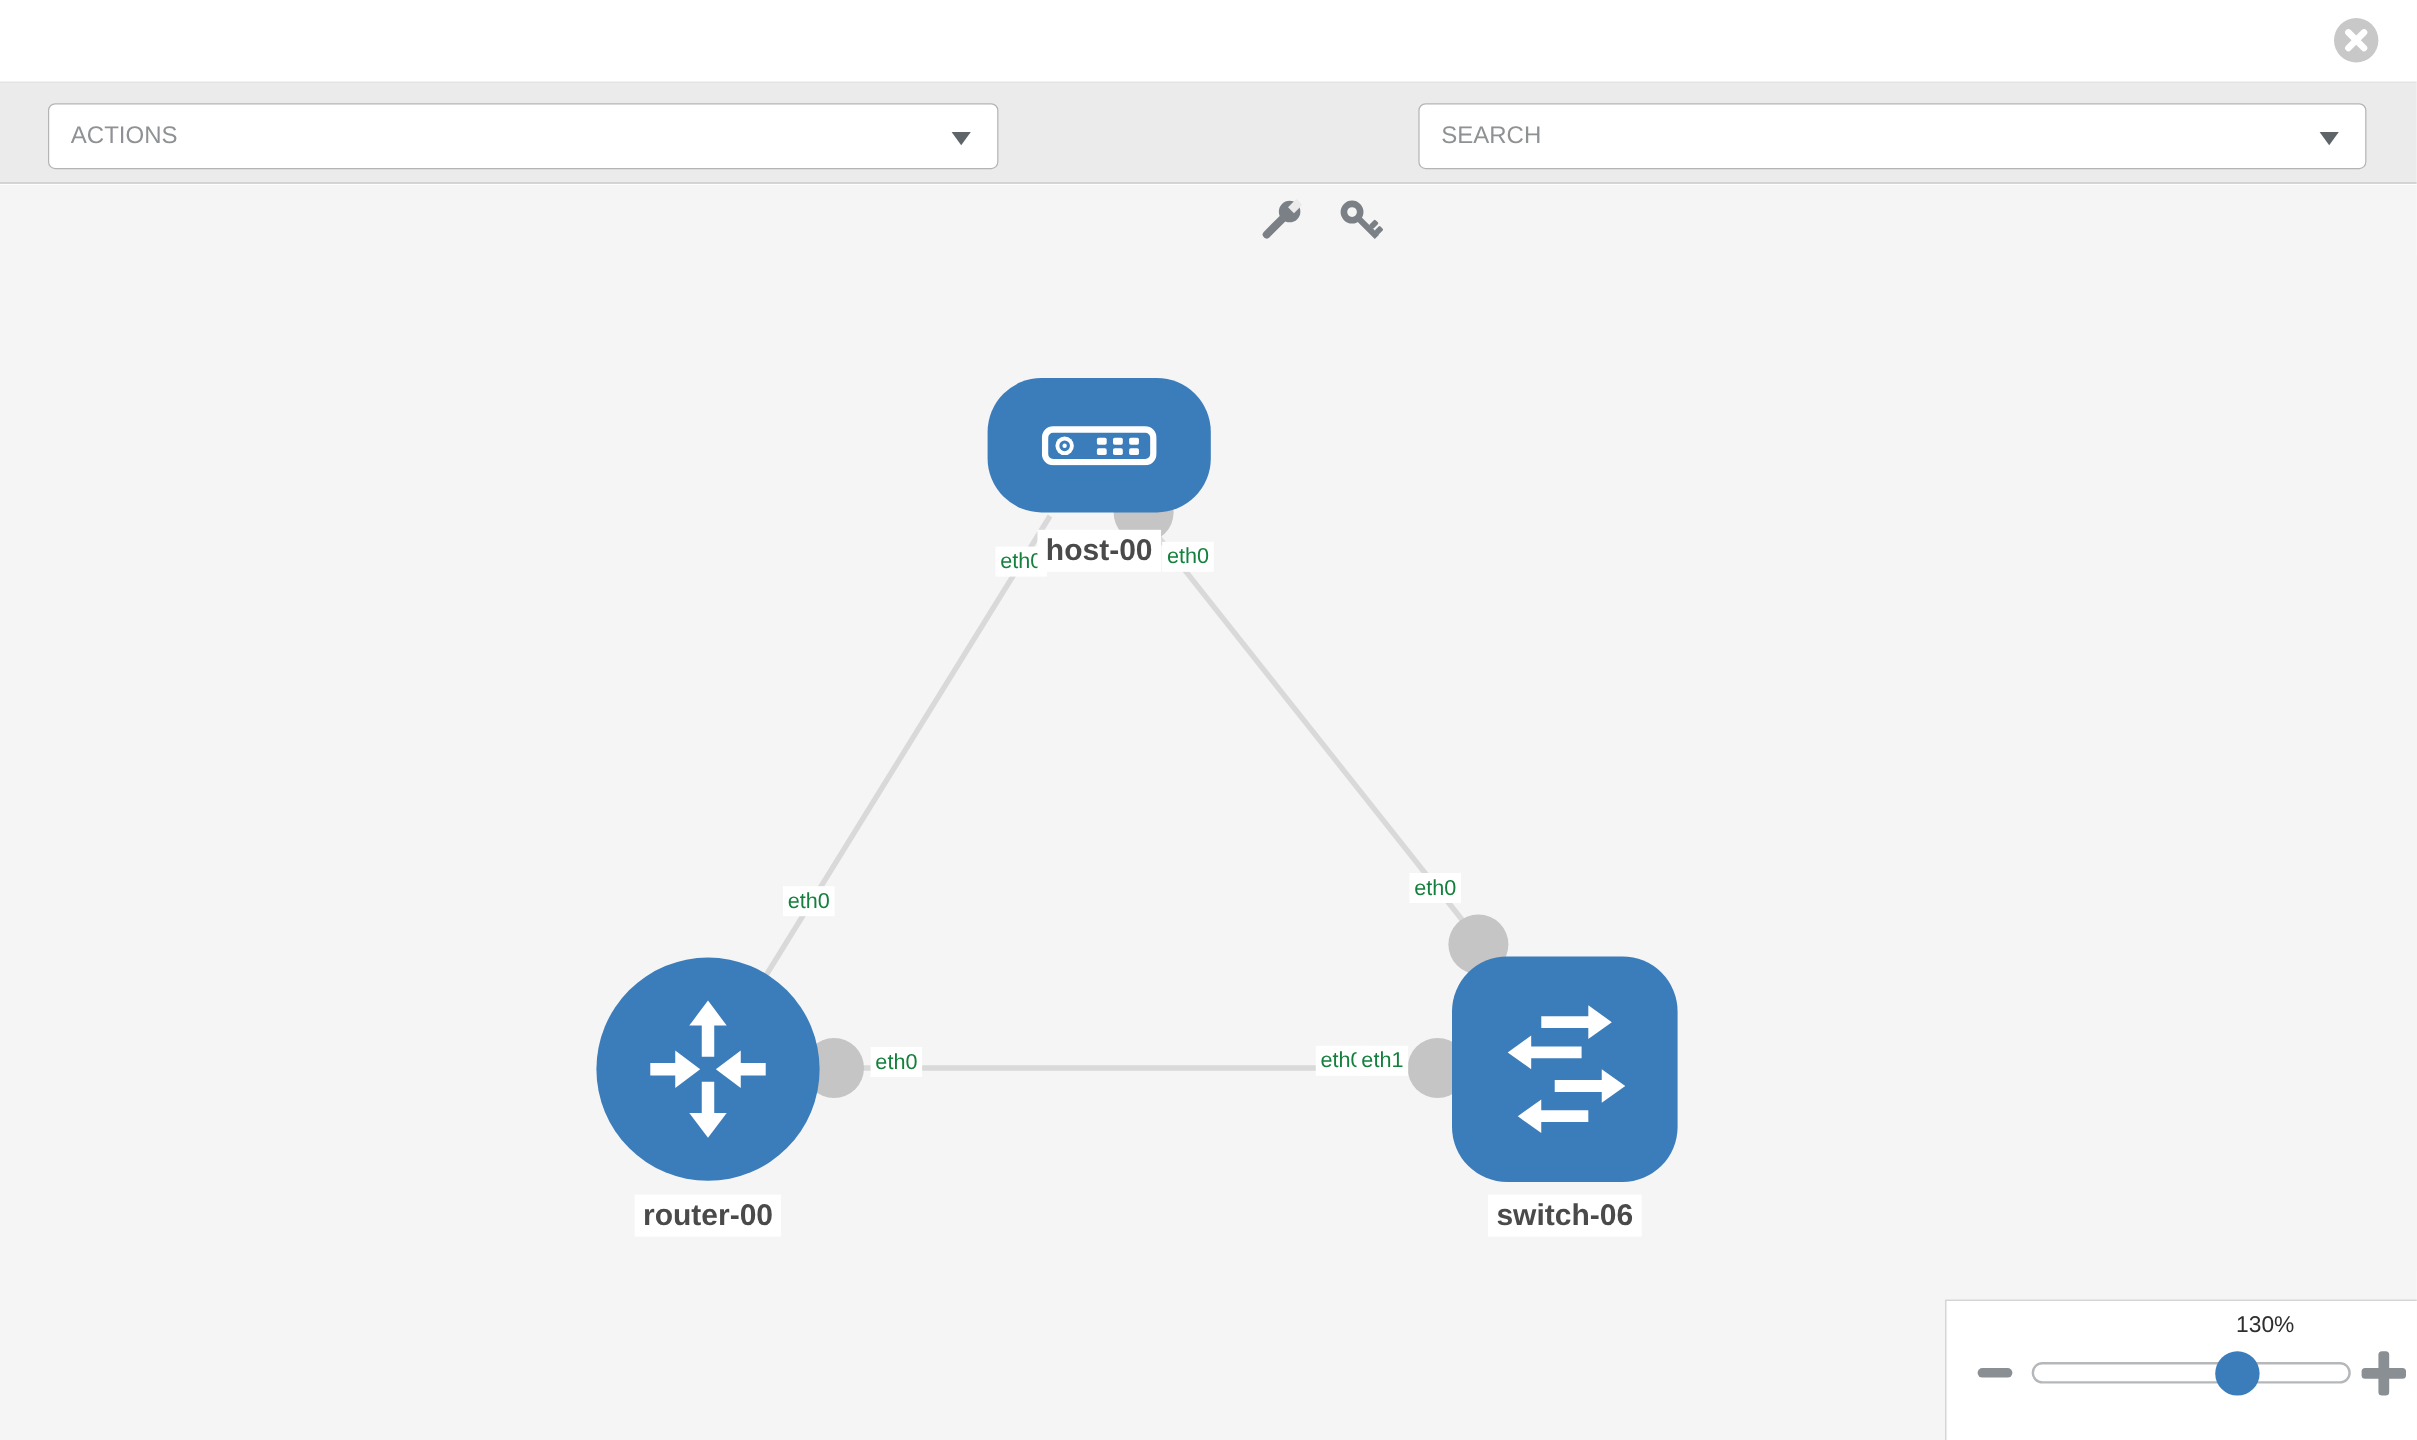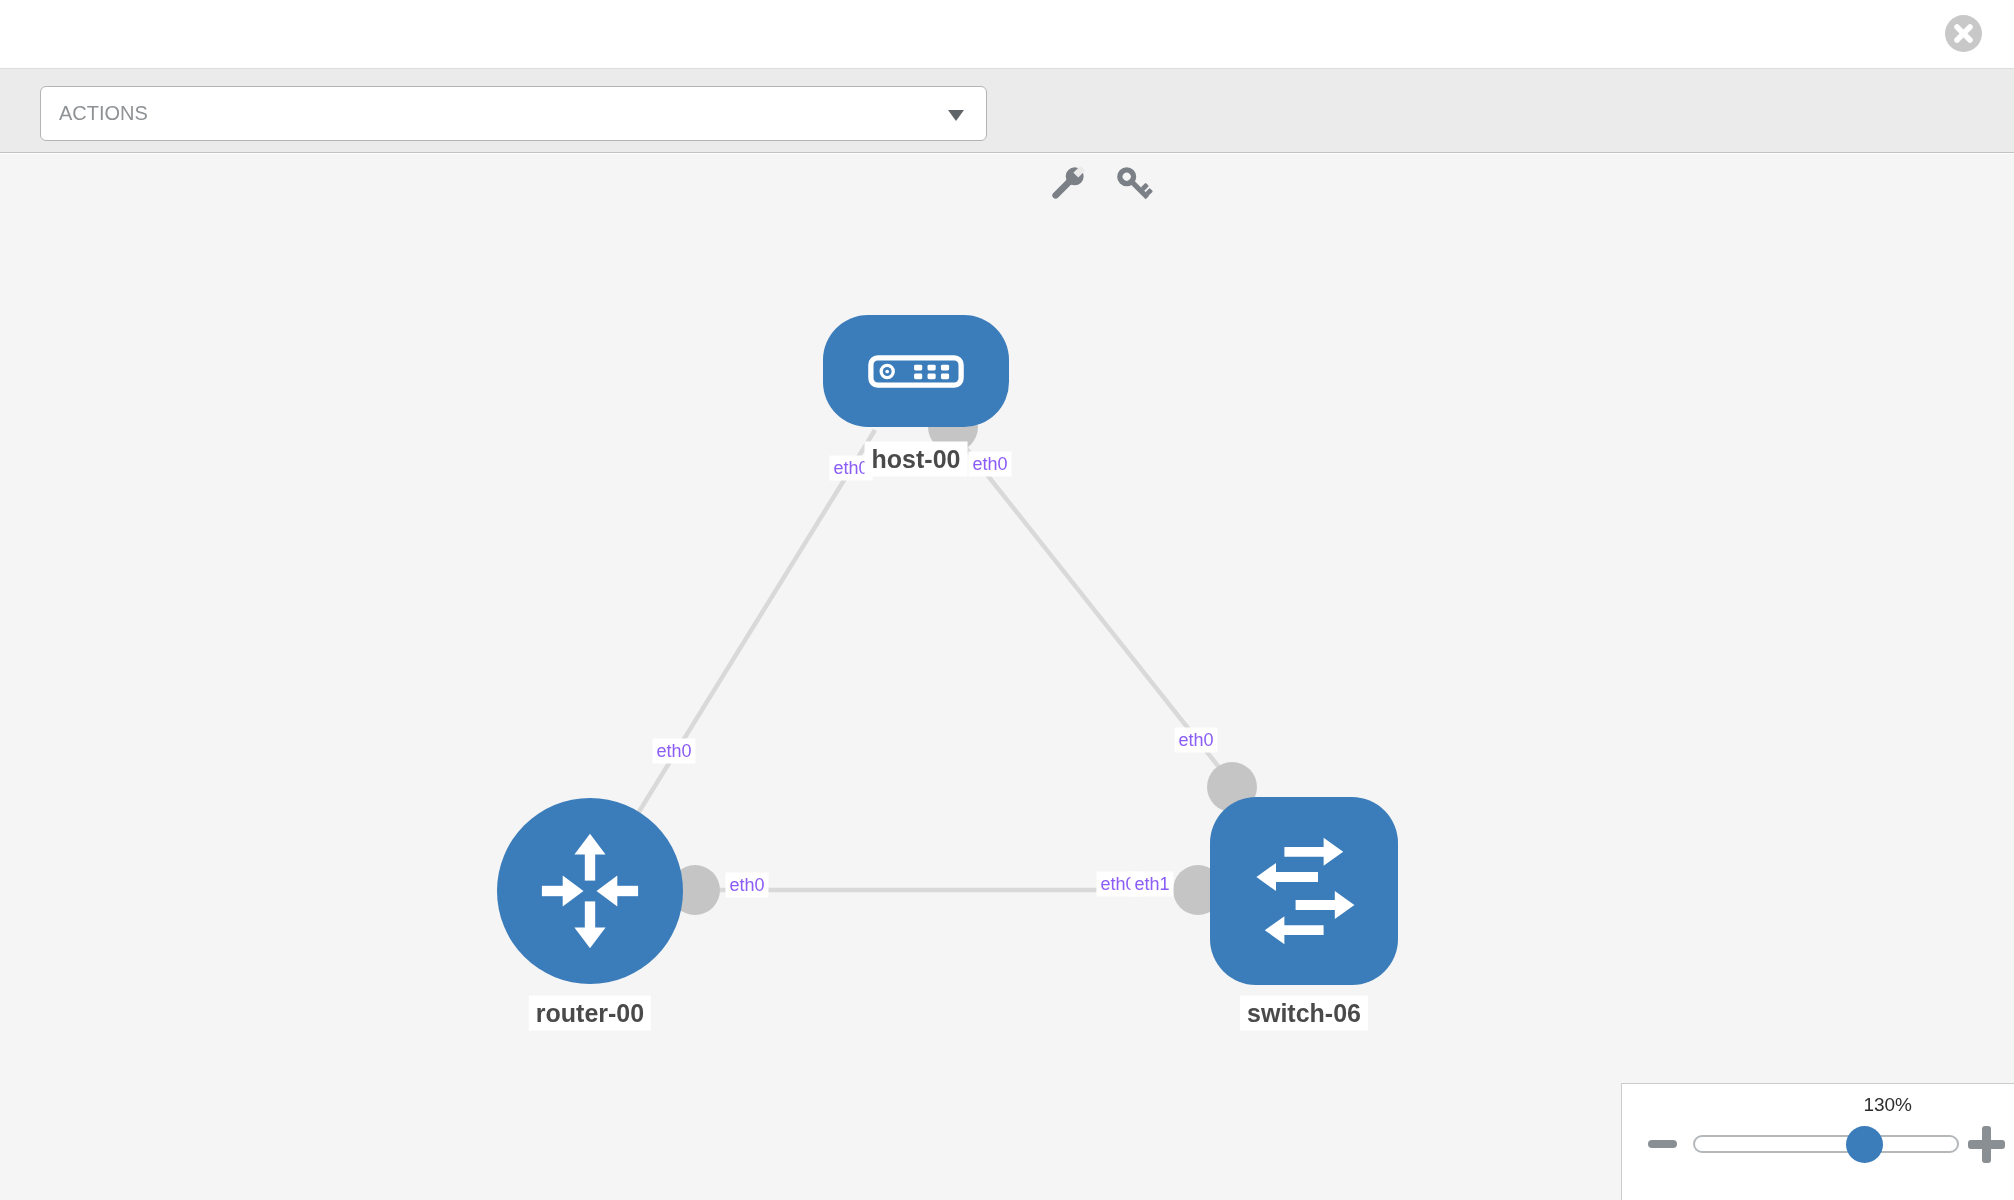--- a/index.html
+++ b/index.html
@@ -19,33 +19,33 @@
   
   .toolbar { position:absolute; top:69px; left:0; right:0; height:84px; background:#ebebeb;
              border-bottom:1px solid #c2c2c2; z-index:10; }
   .select-box { position:absolute; top:17px; height:55px; background:#ffffff;
                 border:1px solid #b4b4b4; border-radius:6px; cursor:pointer; }
   .select-box .sel-label { position:absolute; left:18px; top:0; height:53px; line-height:53px;
                            font-size:20px; color:#8f9294; }
   .caret-down { position:absolute; right:22px; top:23px; width:0; height:0;
                 border-left:8px solid transparent; border-right:8px solid transparent;
                 border-top:11px solid #5f6468; }
-  .actions-box { left:40px; width:947px; }
+  .actions-box { left:40px; width:792px; }
   .search-box { left:1182px; width:790px; }
   .tool-icon { position:absolute; top:94px; width:44px; height:44px; cursor:pointer; }
   .wrench-btn { left:1044px; }
   .key-btn { left:1113px; }
 
   
   .canvas-bg { position:absolute; top:154px; left:0; right:0; bottom:0; background:#f5f5f5; z-index:1; }
   .topology-svg { position:absolute; top:0; left:0; width:2014px; height:1200px; z-index:2; }
   .label-layer { position:absolute; top:0; left:0; width:2014px; height:1200px; z-index:3; pointer-events:none; }
   .node-label { position:absolute; transform:translate(-50%,-50%); background:#ffffff; color:#4a4a4a;
                 font-size:25px; padding:3px 7px; white-space:nowrap; pointer-events:auto; cursor:pointer;font-weight:bold; }
-  .if-label { position:absolute; transform:translate(-50%,-50%); background:#ffffff; color:#8b5cf6;
+  .if-label { position:absolute; transform:translate(-50%,-50%); background:#ffffff; color:#15803d;
               font-size:18px; padding:2px 4px; white-space:nowrap; }
 
   
   .zoom-panel { position:absolute; left:1621px; top:1083px; right:-3px; bottom:-3px;
                 background:#ffffff; border:1px solid #cbcbcb; z-index:5; }
   .zoom-level { position:absolute; left:120px; top:10px; width:170px; text-align:right;
                 font-size:19px; color:#2e2e2e; }
   .zoom-minus { position:absolute; left:26px; top:56px; width:29px; height:8px; border-radius:4px;
                 background:#8a8f94; cursor:pointer; }
   .zoom-track { position:absolute; left:71px; top:51px; width:266px; height:18px; border-radius:9px;
@@ -156,20 +156,24 @@
       <svg viewBox="0 0 24 24" width="44" height="44">
         <g transform="rotate(-45 12 12)">
           <circle cx="12" cy="5.6" r="3.7" fill="none" stroke="#7a8086" stroke-width="3"></circle>
           <rect x="10.6" y="8.4" width="2.8" height="13.2" fill="#7a8086"></rect>
           <rect x="13.2" y="15.2" width="3.8" height="2.6" rx="0.6" fill="#7a8086"></rect>
           <rect x="13.2" y="18.8" width="3.3" height="2.6" rx="0.6" fill="#7a8086"></rect>
         </g>
       </svg>
     </div>
 
+    <div class="select-box search-box">
+      <span class="sel-label">SEARCH</span>
+      <span class="caret-down"></span>
+    </div>
   </div>
 
   <div class="zoom-panel">
     <div class="zoom-level">130%</div>
     <div class="zoom-minus"></div>
     <div class="zoom-track"></div>
     <div class="zoom-thumb" style="background: rgb(59, 124, 186);"></div>
     <div class="zoom-plus">
       <span class="h"></span>
       <span class="v"></span>

